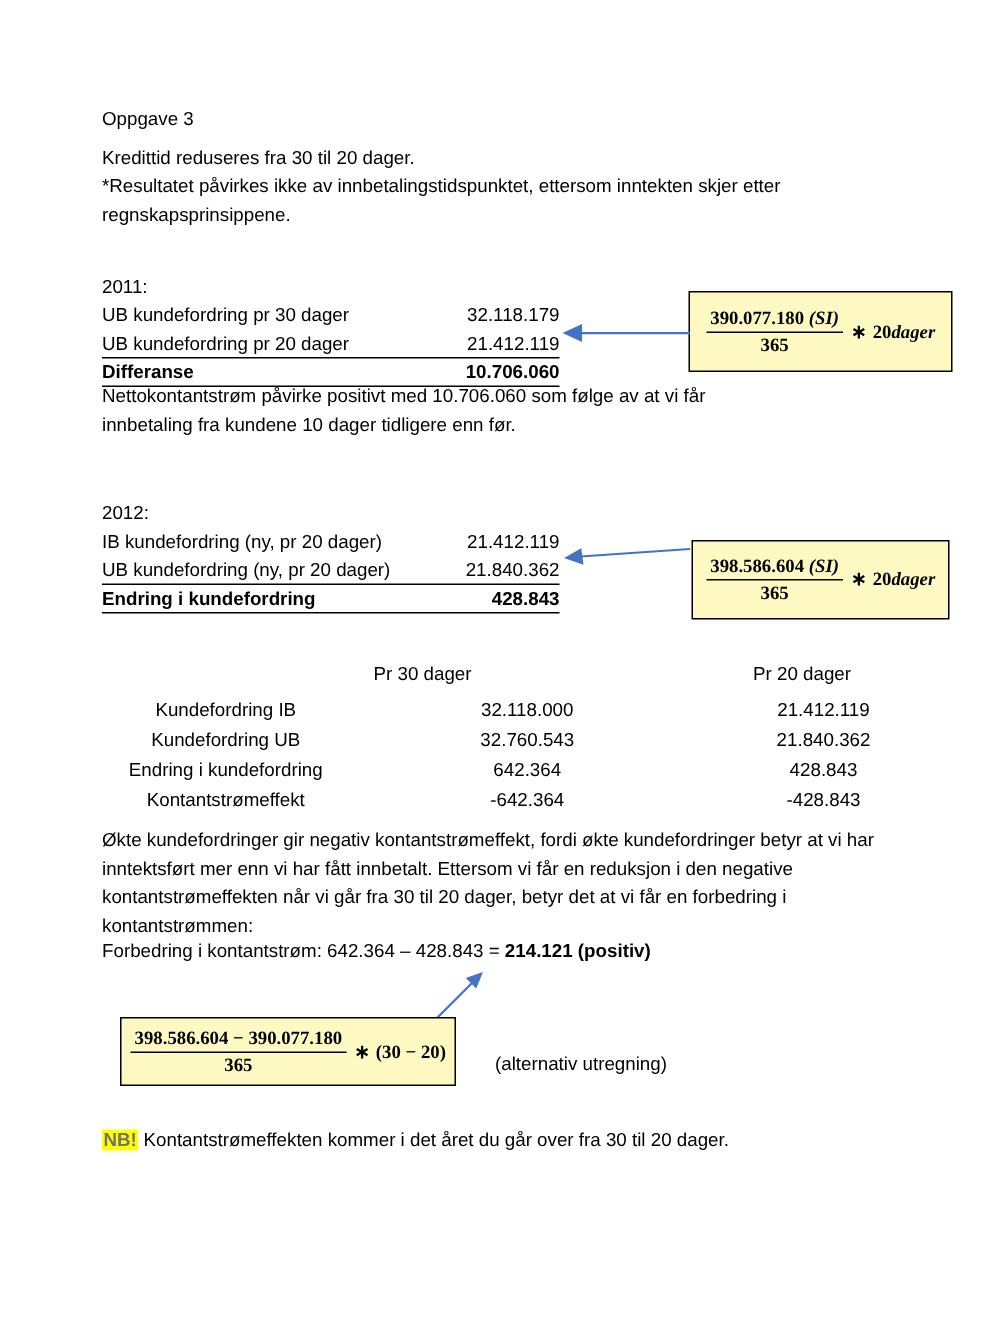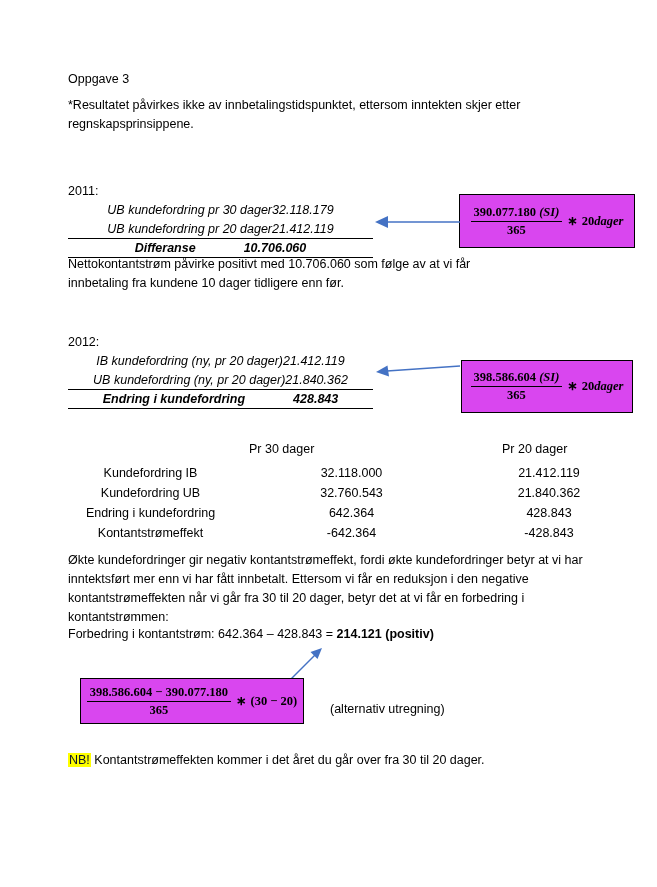--- a/index.html
+++ b/index.html
@@ -3,47 +3,48 @@
 <meta charset="utf-8">
 <style>
   html,body{margin:0;padding:0;background:#ffffff;}
   .page{position:relative;width:657px;height:887px;background:#ffffff;overflow:hidden;
         font-family:"Liberation Sans",sans-serif;font-size:12.5px;line-height:19px;color:#000;border-radius:17px;}
   .abs{position:absolute;}
   .nowrap{white-space:nowrap;}
   .bold{font-weight:bold;gap:48px;}
   
   .ledger{position:absolute;width:305px;}
-  .lrow{display:flex;justify-content:center;height:19px;box-sizing:border-box;font-style:italic;}
+  .lrow{display:flex;justify-content:space-between;height:19px;box-sizing:border-box;}
   .lrow.uline{border-bottom:1px solid #000;}
   
   .cmp-head{position:absolute;left:68px;top:440px;display:grid;grid-template-columns:165px 237px auto;width:560px;gap:16px;}
   .cmp-rows{position:absolute;left:68px;top:463px;display:grid;grid-template-columns:165px 237px auto;width:560px;line-height:20px;text-align:center;}
   
   .fbox{position:absolute;border:1px solid #000;display:flex;align-items:center;justify-content:center;
-        font-family:"Liberation Serif",serif;font-weight:600;font-size:12.5px;line-height:15px;background:#d946ef;}
+        font-family:"Liberation Serif",serif;font-weight:600;font-size:12.5px;line-height:15px;background:#fef9c3;}
   .frac{display:inline-flex;flex-direction:column;align-items:center;}
   .num{border-bottom:1.3px solid #000;padding:0 3px 1px 3px;white-space:nowrap;}
   .den{padding-top:1px;}
   .unit{font-style:italic;}
   .op{margin:0 4px 0 5px;}
   .fsuffix{white-space:nowrap;text-align:center;}
   svg.arrow{position:absolute;overflow:visible;}
   svg.arrow line{stroke-width:1.5;fill:none;}
   
-  .nb-badge{background:#FFFF00;color:#0f172a;font-weight:normal;padding:0 1px;}
+  .nb-badge{background:#FFFF00;color:#737373;font-weight:bold;padding:0 1px;}
 </style>
 </head>
 <body>
 
 <div class="page">
 
   <div class="abs nowrap" style="left:68px;top:70px">Oppgave 3</div>
 
   <div class="abs" style="left:68px;top:96px">
+    <div class="nowrap">Kredittid reduseres fra 30 til 20 dager.</div>
     <div class="nowrap">*Resultatet påvirkes ikke av innbetalingstidspunktet, ettersom inntekten skjer etter</div>
     <div class="nowrap">regnskapsprinsippene.</div>
   </div>
 
   <div class="abs nowrap" style="left:68px;top:182px">2011:</div>
   <div class="ledger" style="left:68px;top:201px">
     <div class="lrow">
       <span>UB kundefordring pr 30 dager</span>
       <span>32.118.179</span>
     </div>

